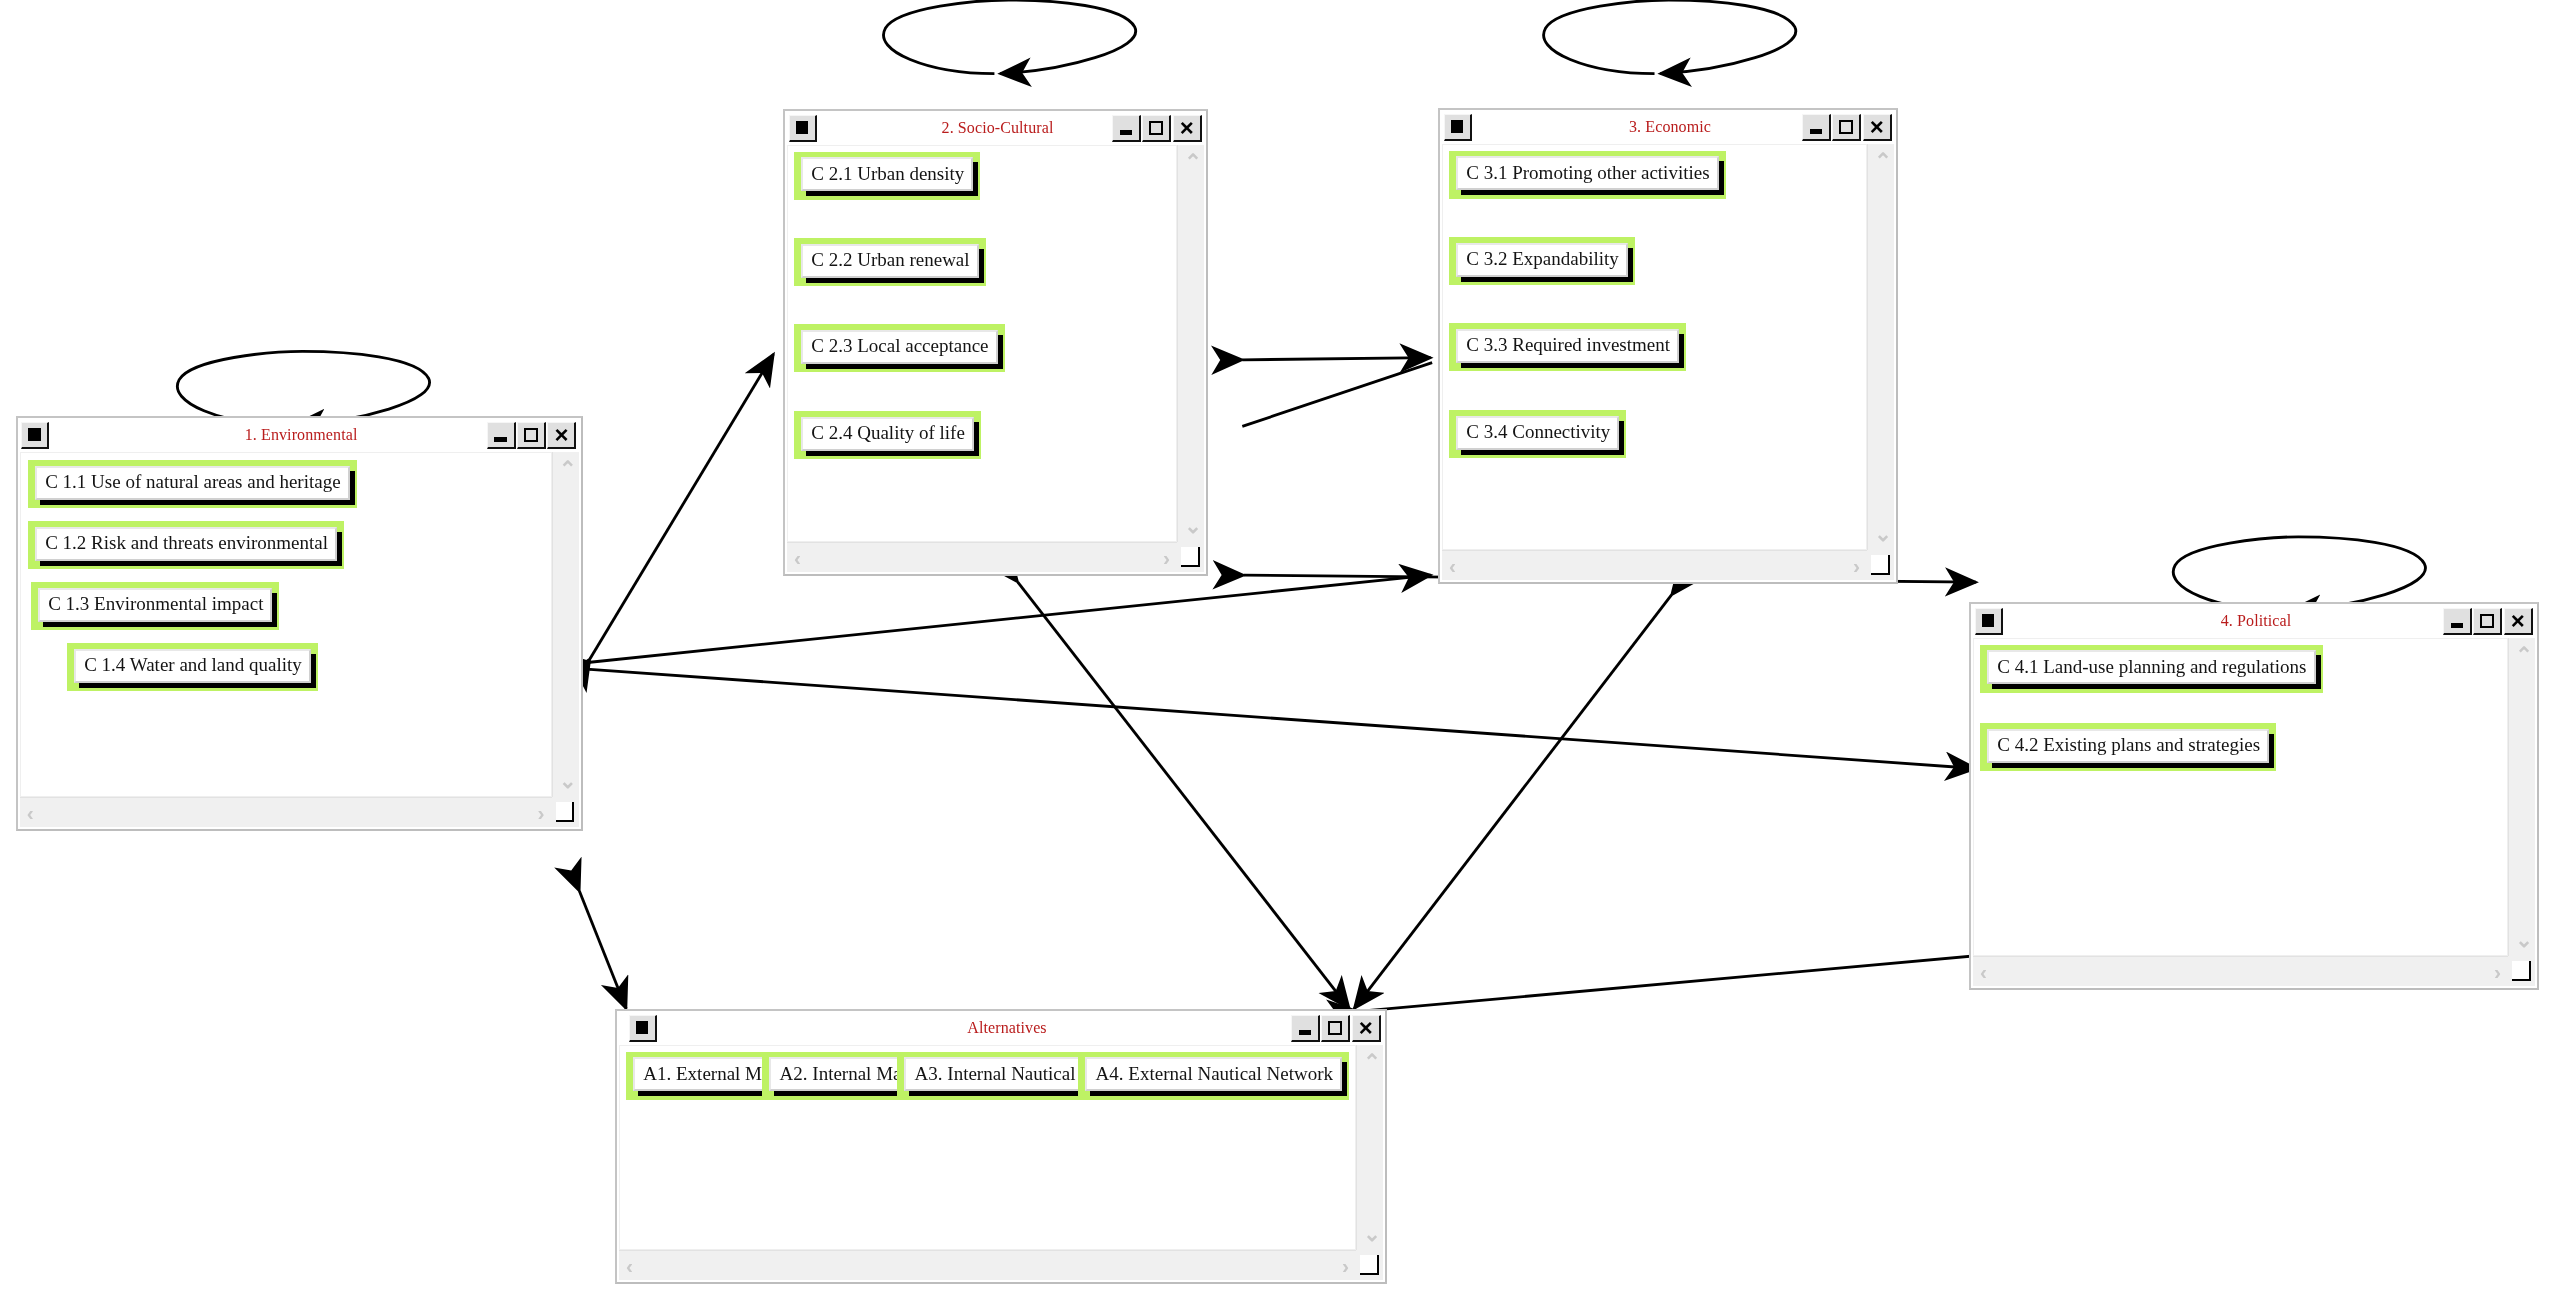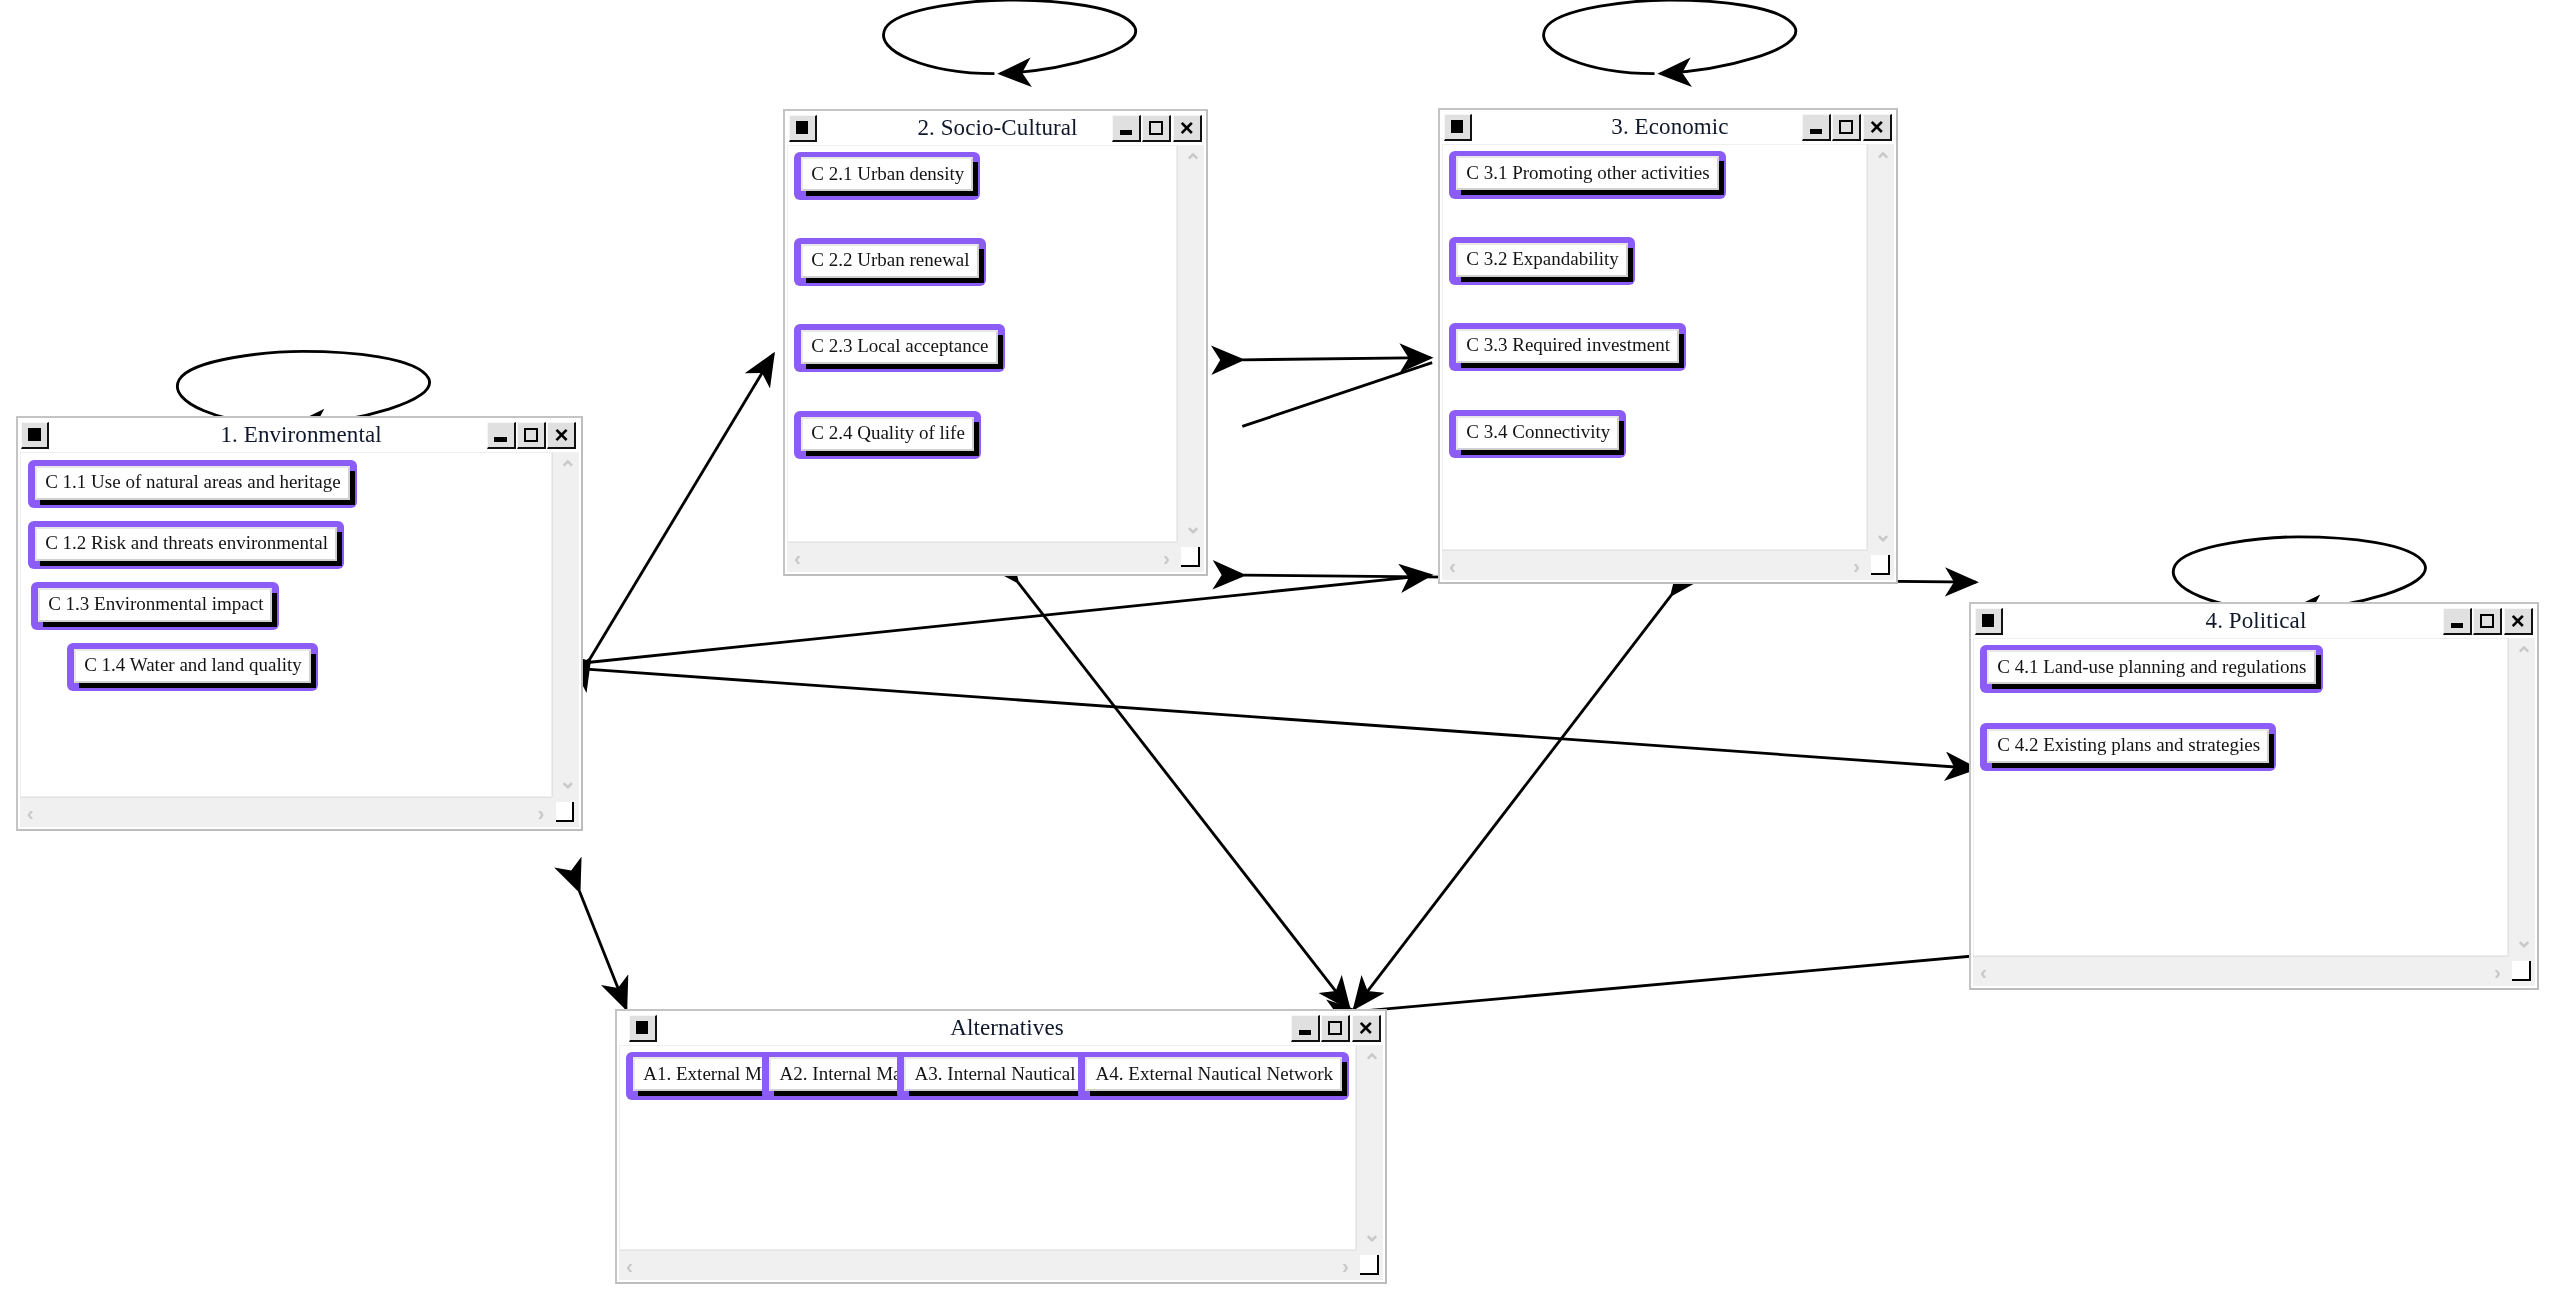--- a/index.html
+++ b/index.html
@@ -35,21 +35,21 @@
     border-right:2.1px solid #111;
     border-bottom:2.1px solid #111;
     display:flex; align-items:center; justify-content:center;
     box-sizing:border-box;
     flex:0 0 auto;
   }
   .sysmenu i{display:block;width:12.7px;height:12.7px;background:#000;}
   .wtitle{
     position:absolute; left:4px; right:0; top:0; height:34px;
     display:flex; align-items:center; justify-content:center;
-    font-size:23px; color:#0f172a; letter-spacing:0.1px;
+    font-size:16px; color:#b91c1c; letter-spacing:0.1px;
     pointer-events:none;
   }
   .wbtns{margin-left:auto; margin-right:4.2px; display:flex; z-index:2;}
   .wbtn{
     width:29px; height:27px; background:#e0e0e0;
     border-top:1.4px solid #f6f6f6; border-left:1.4px solid #f6f6f6;
     border-right:2.1px solid #111; border-bottom:2.1px solid #111;
     box-sizing:border-box; display:flex; align-items:center; justify-content:center;
     margin-left:1.4px; position:relative;
   }
@@ -65,21 +65,21 @@
     position:absolute; left:2.1px; right:2.1px; top:34px; bottom:2.1px;
     background:#ffffff;
   }
   .canvas{
     position:absolute; left:0; top:0; right:27px; bottom:30px;
     background:#ffffff; border:1.4px solid #efefef; box-sizing:border-box;
     overflow:hidden;
   }
 
   
-  .nodewrap{position:absolute; background:#8b5cf6; padding:5.7px 7px 8.5px 7px; box-sizing:border-box;border-radius:6px;}
+  .nodewrap{position:absolute; background:#bef264; padding:5.7px 7px 8.5px 7px; box-sizing:border-box;}
   .node{
     background:#ffffff;
     border-top:2.8px solid #e8e8e8;
     border-left:2.8px solid #e8e8e8;
     border-right:2.8px solid #d0d0d0;
     border-bottom:2.8px solid #d0d0d0;
     box-shadow:5px 5px 0 0 #000;
     padding:4.2px 7px 5.7px 8.5px;
     font-size:19px; color:#141414; white-space:nowrap;
     box-sizing:border-box; line-height:1.05;

